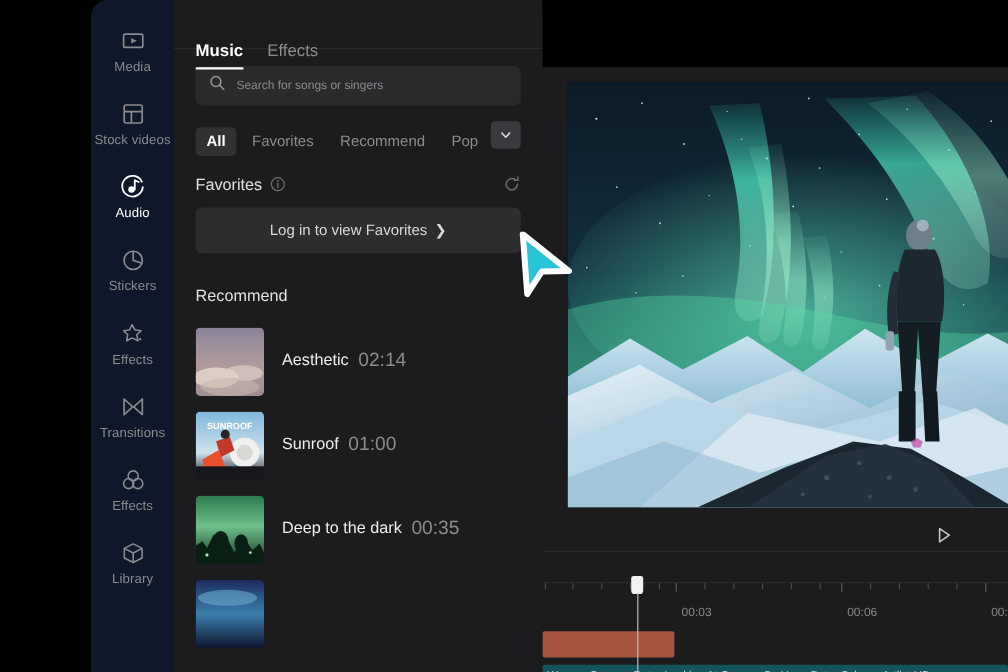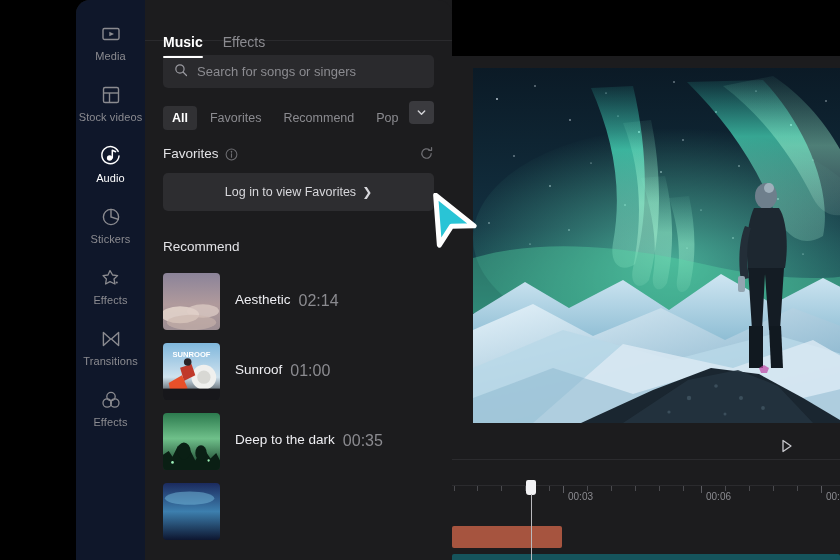--- a/index.html
+++ b/index.html
@@ -74,21 +74,21 @@
 
   .search-wrap { padding: 14px 18px 0 18px; }
   .search-box {
     display: flex; align-items: center; gap: 9px;
     height: 33px; background: #2a2a2d;
     border-radius: 5px; padding: 0 11px;
   }
   .search-box svg { width: 14px; height: 14px; flex: none; }
   .search-input {
     flex: 1; background: transparent; border: 0; outline: 0;
-    color: #d6d6da; font-size: 13px;
+    color: #d6d6da; font-size: 10px;
     font-family: "Liberation Sans", sans-serif;
   }
   .search-input::placeholder { color: #8b8b90; }
 
   .chips {
     display: flex; align-items: center; gap: 4px;
     padding: 13px 18px 0 18px;
     position: relative; overflow: hidden;
     height: 46px;
   }
@@ -182,21 +182,21 @@
     position: absolute; left: 0; right: 0; top: 53px;
     height: 18px;
     border-top: 1px solid #2b2b2e;
   }
   .tick {
     position: absolute; top: 0; width: 1px; height: 5px;
     background: #4a4a4e;
   }
   .tick.major { height: 7px; background: #5c5c61; }
   .tl-label {
-    position: absolute; top: 5px;
+    position: absolute; top: 19px;
     font-size: 10px; color: #8b8b90; white-space: nowrap;
   }
   .playhead-head {
     position: absolute; top: 48px; left: 74px;
     width: 10px; height: 15px;
     background: #f2f2f4; border-radius: 2px 2px 3px 3px;
     z-index: 4; cursor: pointer;
   }
   .playhead-line {
     position: absolute; top: 62px; left: 78.5px;
@@ -607,20 +607,30 @@
       <span class="rail-icon">
         <svg viewBox="0 0 22 22">
             <circle cx="11" cy="7.6" r="4.2" fill="none" stroke="currentColor" stroke-width="1.3"></circle>
             <circle cx="7.2" cy="14" r="4.2" fill="none" stroke="currentColor" stroke-width="1.3"></circle>
             <circle cx="14.8" cy="14" r="4.2" fill="none" stroke="currentColor" stroke-width="1.3"></circle>
           </svg>
       </span>
       <span class="rail-label">Effects</span>
     </div>
 
+    <div class="rail-item">
+      <span class="rail-icon">
+        <svg viewBox="0 0 22 22">
+            <path d="M11 3.2 L18.4 7 L18.4 15 L11 18.8 L3.6 15 L3.6 7 Z" fill="none" stroke="currentColor" stroke-width="1.3" stroke-linejoin="round"></path>
+            <path d="M3.6 7 L11 10.8 L18.4 7" fill="none" stroke="currentColor" stroke-width="1.3" stroke-linejoin="round"></path>
+            <line x1="11" y1="10.8" x2="11" y2="18.8" stroke="currentColor" stroke-width="1.3"></line>
+          </svg>
+      </span>
+      <span class="rail-label">Library</span>
+    </div>
 
   </div>
 
   <div class="cursor">
     <svg viewBox="0 0 62 62">
       <path d="M10 6 L54 28 L32 33 L24 54 Z" fill="#29c4d6" stroke="#ffffff" stroke-width="5" stroke-linejoin="round" transform="rotate(12 31 31)"></path>
     </svg>
   </div>
 
 </div>

